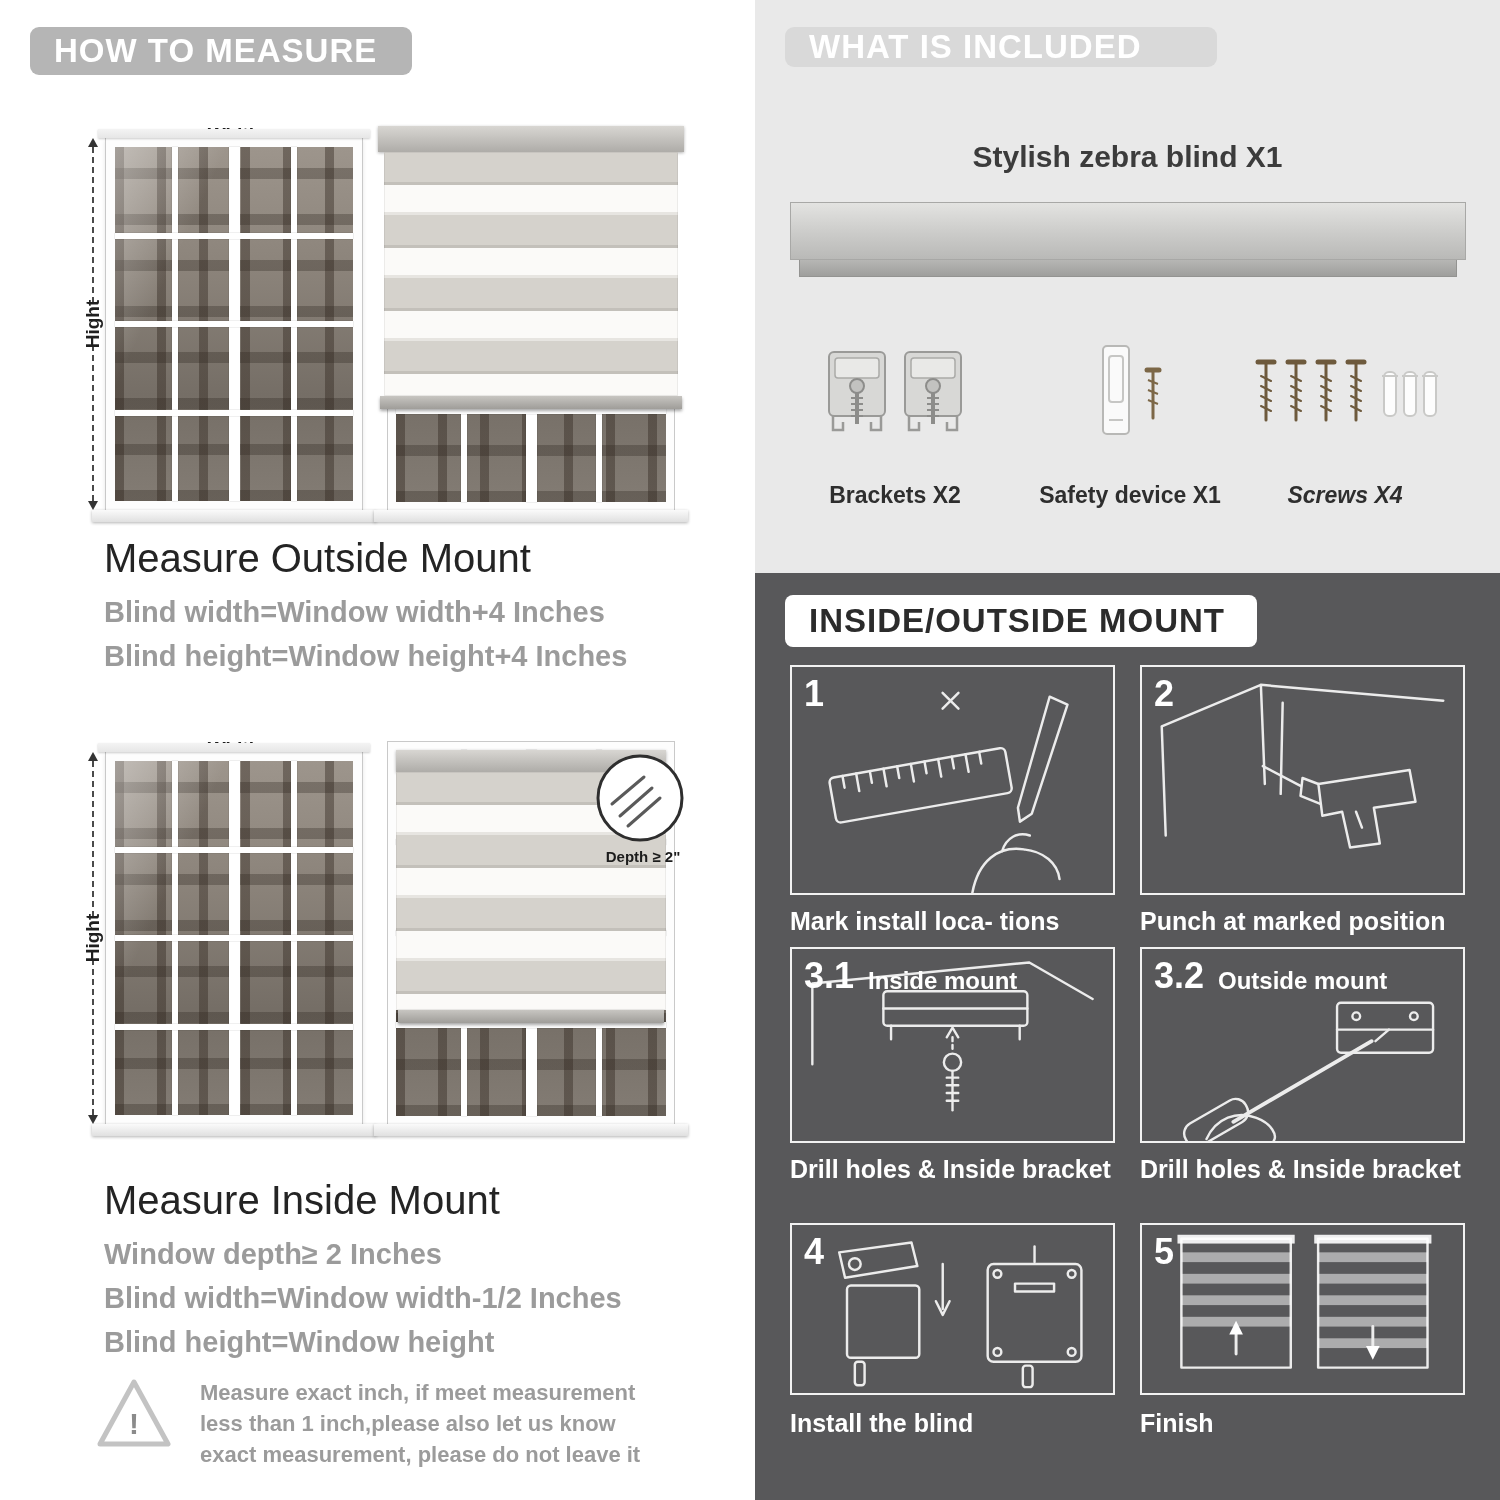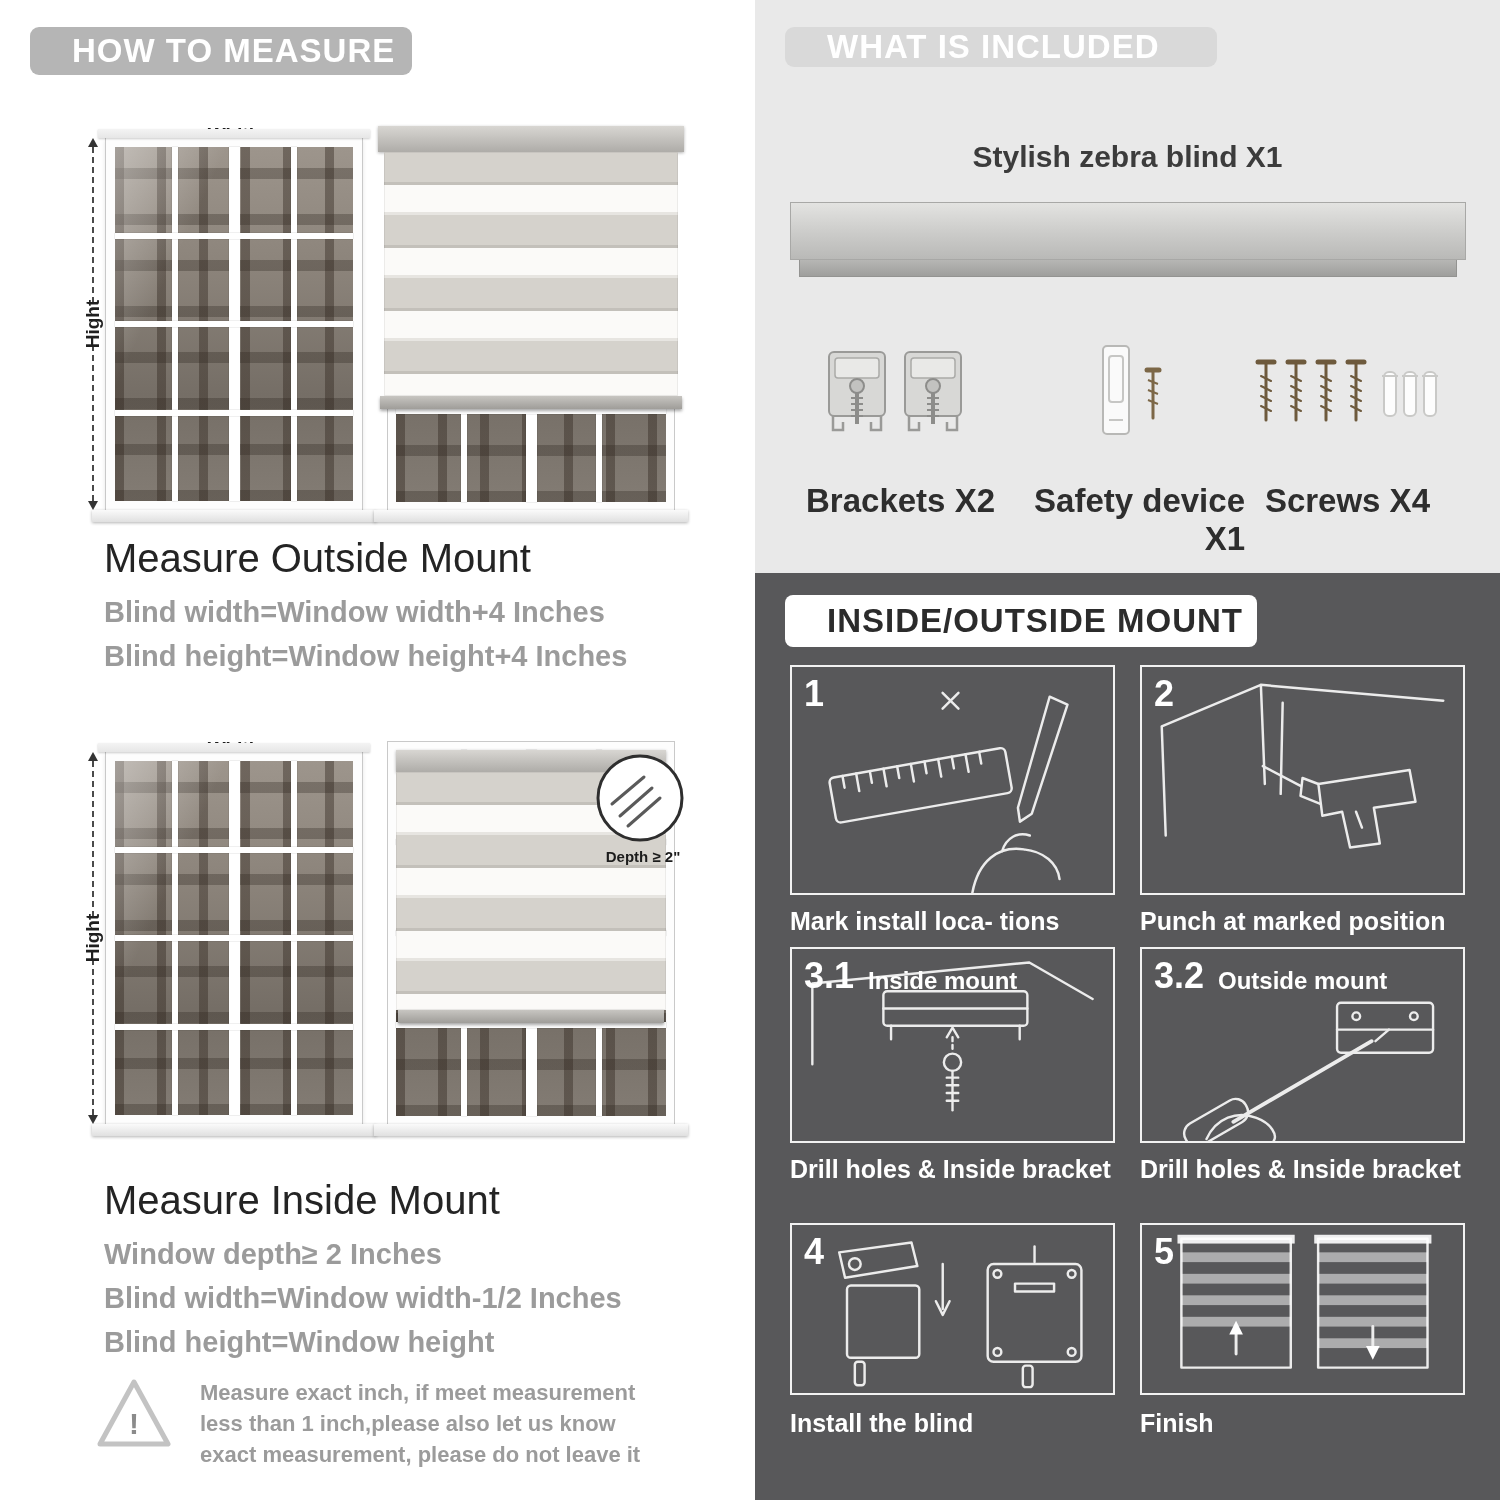--- a/index.html
+++ b/index.html
@@ -1,21 +1,21 @@
 <!DOCTYPE html>
 <html><head>
 <meta charset="utf-8">
 <style>
   html,body{margin:0;padding:0;background:#fff;}
   .canvas{position:relative;width:1500px;height:1500px;overflow:hidden;
           font-family:"Liberation Sans",sans-serif;background:#ffffff;}
 
   
   .pill{position:absolute;display:flex;align-items:center;border-radius:9px;
-        font-weight:bold;font-size:33px;letter-spacing:1px;padding-left:42px;box-sizing:border-box;}
+        font-weight:bold;font-size:33px;letter-spacing:1px;padding-left:24px;box-sizing:border-box;}
   .pill-how{left:30px;top:27px;width:382px;height:48px;background:#b5b5b5;color:#fff;}
   .pill-included{left:30px;top:27px;width:432px;height:40px;background:#d9d9d9;color:#fff;}
   .pill-mount{left:30px;top:22px;width:472px;height:52px;background:#fff;color:#2b2b2b;border-radius:8px;}
 
   
   .fig{position:absolute;}
   .fig1{left:62px;top:112px;width:620px;height:402px;}
   .fig2{left:62px;top:726px;width:640px;height:432px;}
 
   .winfig{position:absolute;left:18px;top:0;width:282px;height:398px;
@@ -85,24 +85,24 @@
                font-size:30px;font-weight:bold;color:#3c3c3c;}
   .headrail{position:absolute;left:35px;top:202px;width:676px;}
   .hr-top{height:58px;background:linear-gradient(180deg,#e3e3e1 0%,#cbcbc9 55%,#b9b9b7 100%);
           border:1px solid #a8a8a6;box-sizing:border-box;}
   .hr-face{height:17px;margin:0 9px;background:linear-gradient(180deg,#b6b6b4,#9e9e9c);
            border:1px solid #939391;border-top:none;box-sizing:border-box;}
   .icon-row{position:absolute;display:flex;gap:12px;}
   .icon-brackets{left:70px;top:346px;}
   .icon-safety{left:320px;top:342px;}
   .icon-screws{left:495px;top:352px;}
-  .inc-label{position:absolute;top:482px;text-align:right;font-size:33px;font-weight:bold;color:#2e2e2e;}
+  .inc-label{position:absolute;top:482px;text-align:center;font-size:23px;font-weight:bold;color:#2e2e2e;}
   .lab-brackets{left:40px;width:200px;}
   .lab-safety{left:260px;width:230px;}
-  .lab-screws{left:505px;width:170px;}
+  .lab-screws{left:505px;width:170px;font-style:italic;}
 
   
   .right-bottom{position:absolute;left:755px;top:573px;width:745px;height:927px;background:#58585a;}
   .panel{position:absolute;border:2px solid #f2f2f2;box-sizing:border-box;}
   .p1{left:35px;top:92px;width:325px;height:230px;}
   .p2{left:385px;top:92px;width:325px;height:230px;}
   .p31{left:35px;top:374px;width:325px;height:196px;}
   .p32{left:385px;top:374px;width:325px;height:196px;}
   .p4{left:35px;top:650px;width:325px;height:172px;}
   .p5{left:385px;top:650px;width:325px;height:172px;}

